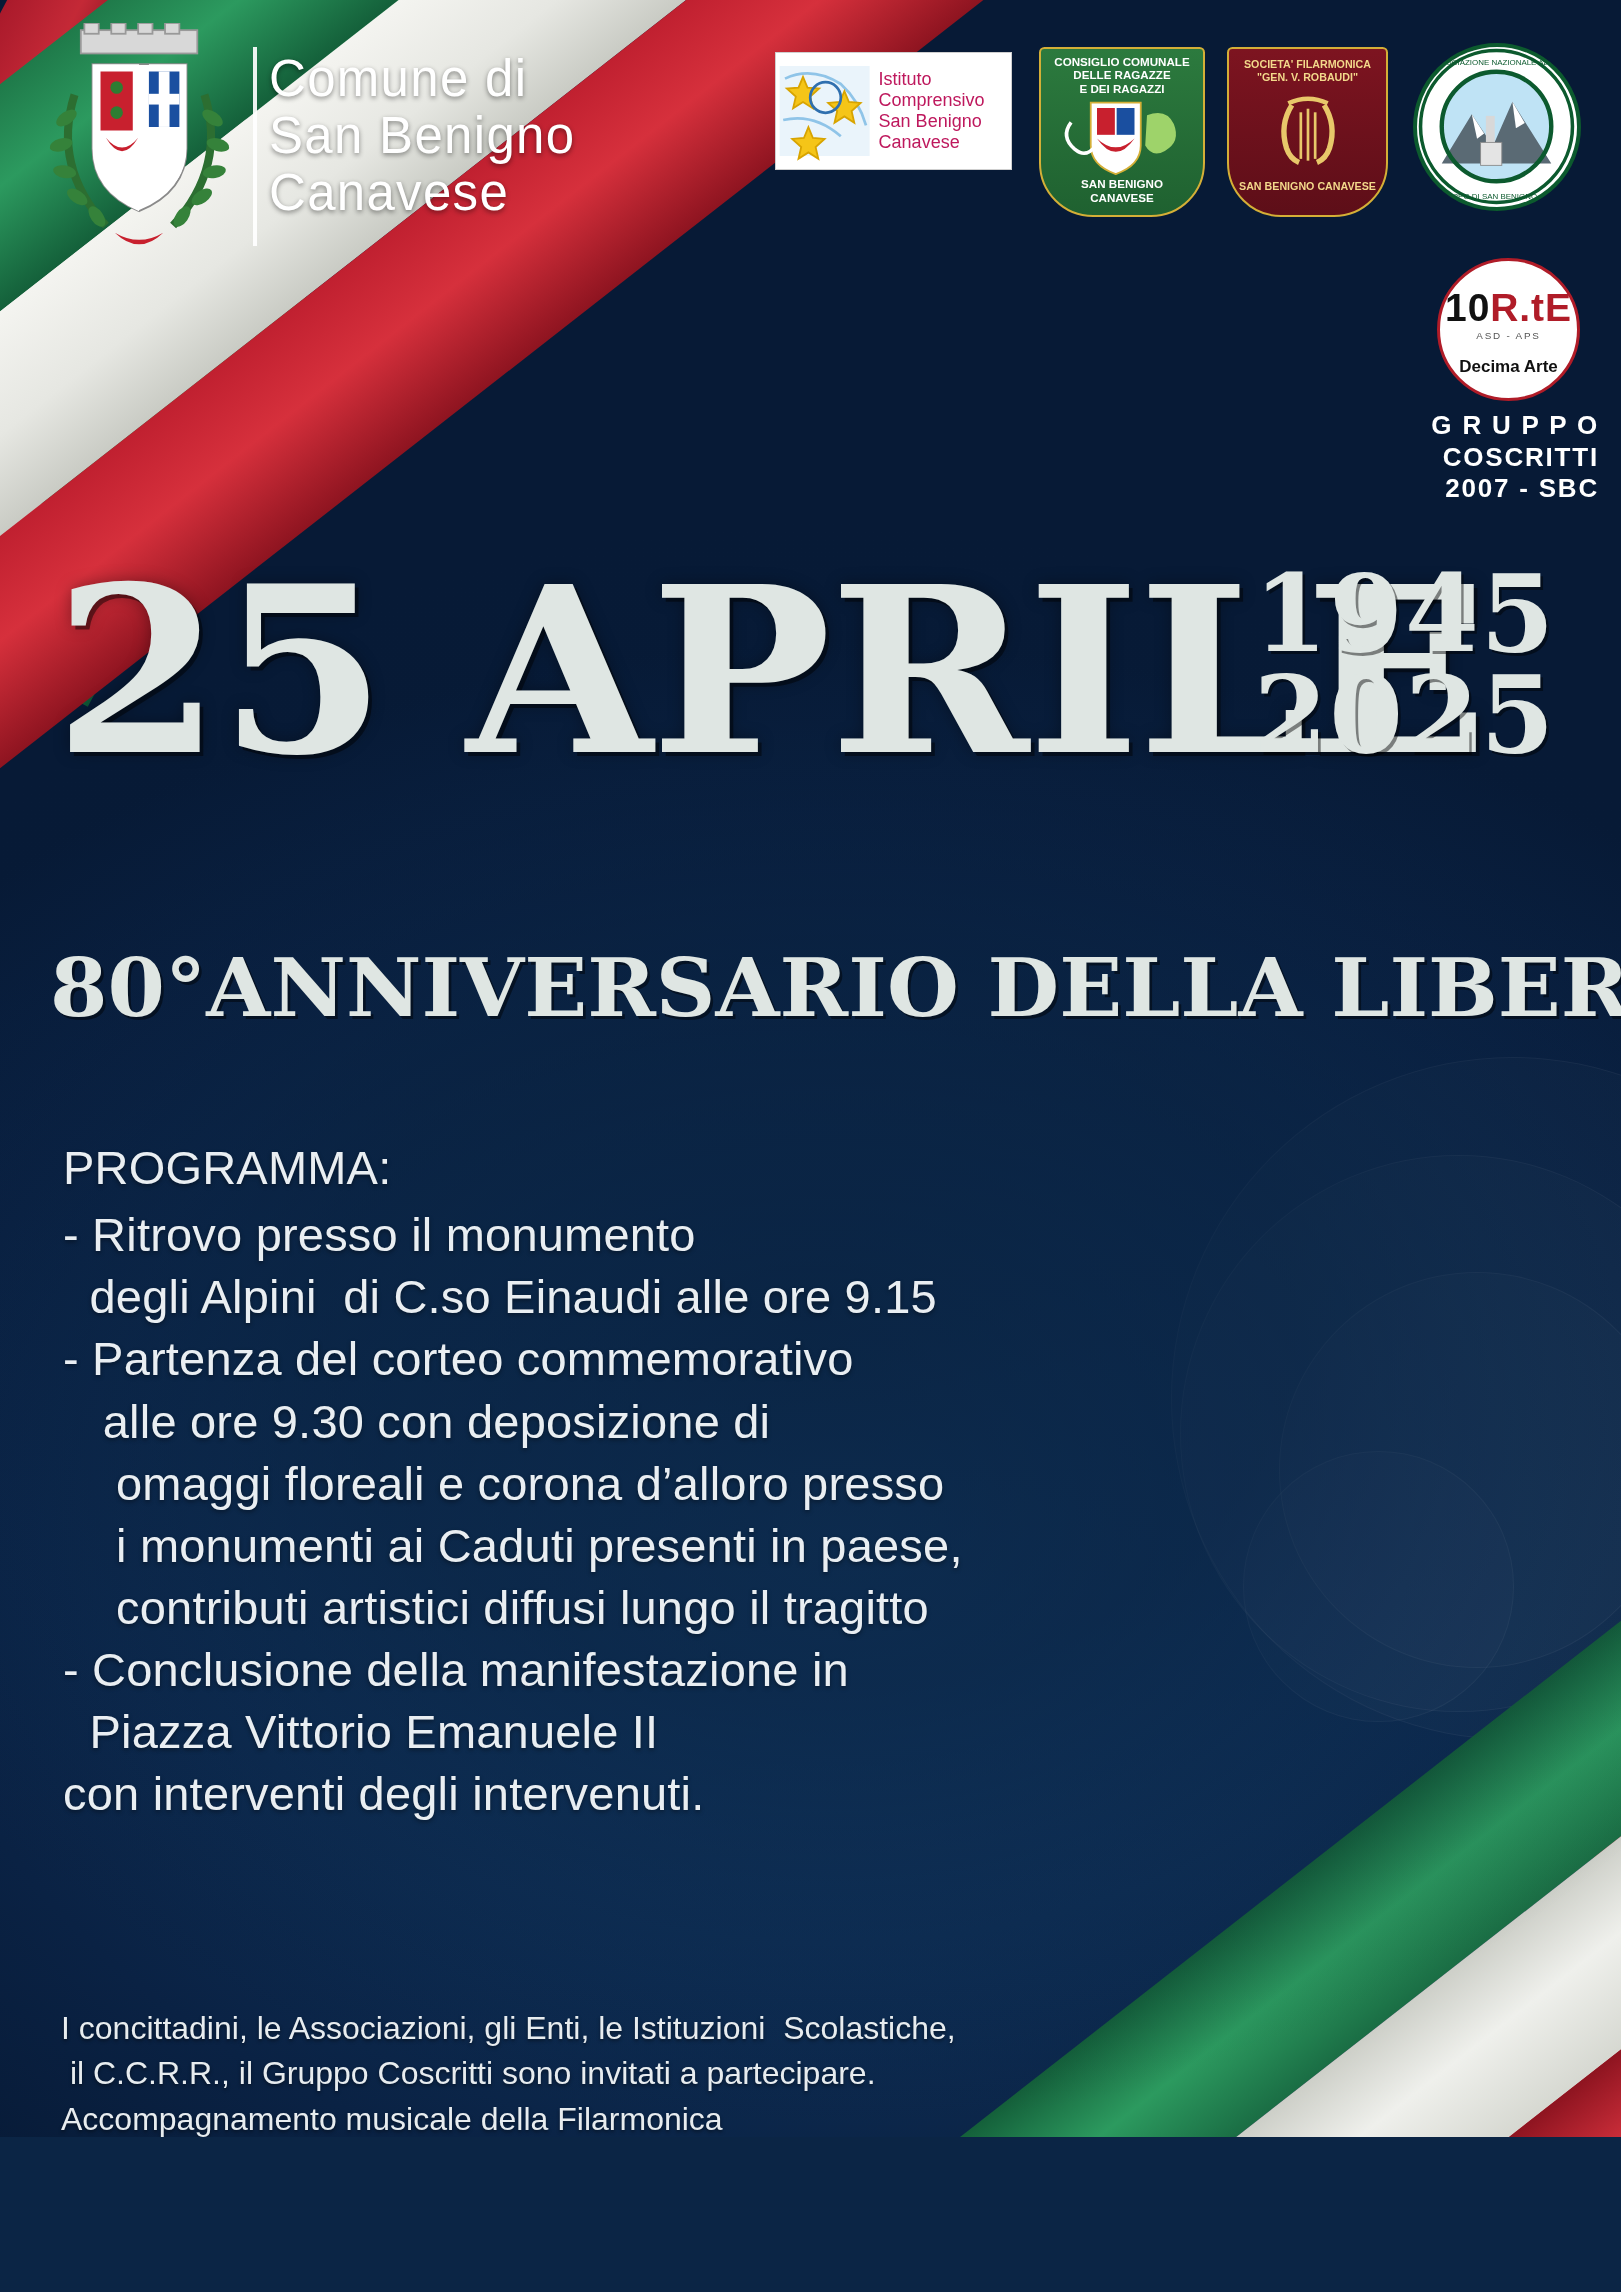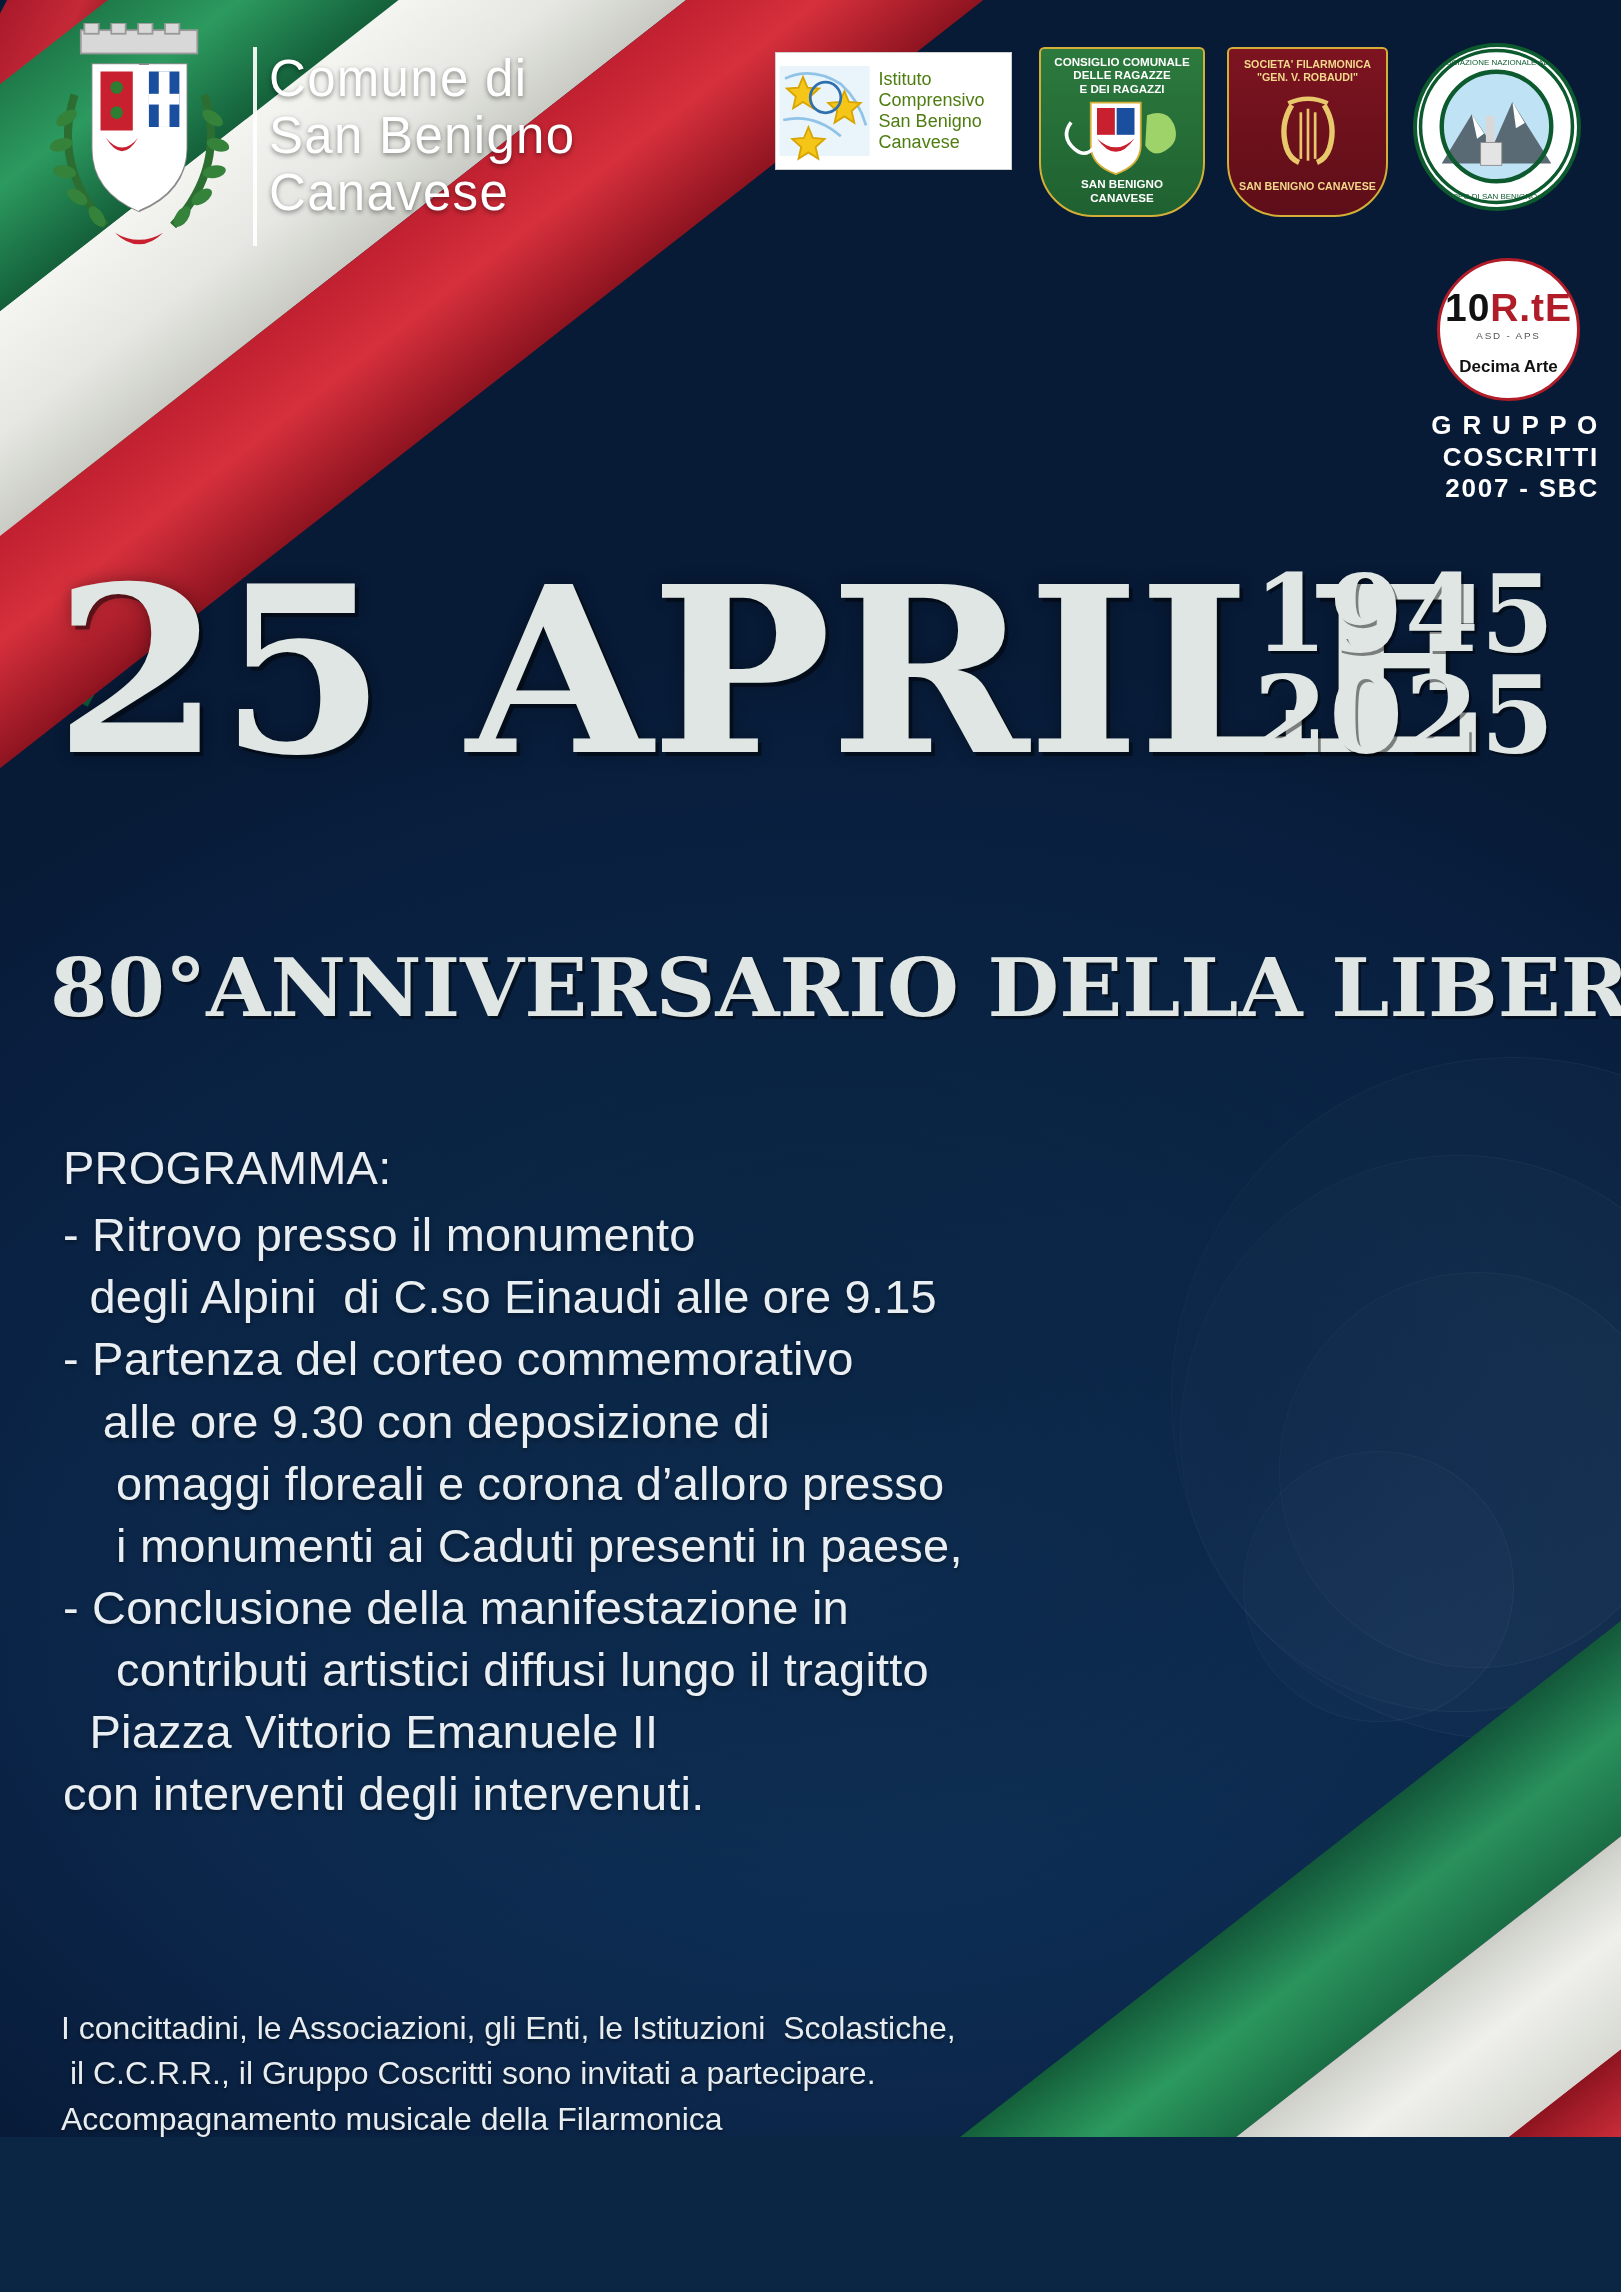--- a/index.html
+++ b/index.html
@@ -137,21 +137,21 @@
   .logo-isc {
     position: absolute;
     left: 775px; top: 52px;
     width: 235px; height: 116px;
     background: #ffffff;
     border: 1.8px solid #cfcfcf;
     display: flex; align-items: center;
   }
   .logo-isc .stars { width: 99px; height: 100%; position: relative; }
   .logo-isc .txt {
-    font-size: 18px; line-height: 1.18; color: #4d7c0f;
+    font-size: 18px; line-height: 1.18; color: #be185d;
     padding-left: 3.6px;
   }
 
   .logo-ccrr {
     position: absolute;
     left: 1039px; top: 47px;
     width: 166px; height: 170px;
     background: linear-gradient(180deg,#2c7a3e 0%, #1f6130 100%);
     border: 2.7px solid #d4af37;
     border-radius: 5.4px 5.4px 54px 54px;
@@ -474,22 +474,22 @@
   <div class="subheadline">80°ANNIVERSARIO DELLA LIBERAZIONE</div>
 
   <div class="programma">
     <div class="ptitle">PROGRAMMA:</div>
     <div class="line">- Ritrovo presso il monumento</div>
     <div class="line">  degli Alpini  di C.so Einaudi alle ore 9.15</div>
     <div class="line">- Partenza del corteo commemorativo</div>
     <div class="line">   alle ore 9.30 con deposizione di</div>
     <div class="line">    omaggi floreali e corona d’alloro presso</div>
     <div class="line">    i monumenti ai Caduti presenti in paese,</div>
+    <div class="line">    contributi artistici diffusi lungo il tragitto</div>
     <div class="line">- Conclusione della manifestazione in</div>
-    <div class="line">    contributi artistici diffusi lungo il tragitto</div>
     <div class="line">  Piazza Vittorio Emanuele II</div>
     <div class="line">con interventi degli intervenuti.</div>
   </div>
 
   <div class="footnote">
     <div>I concittadini, le Associazioni, gli Enti, le Istituzioni  Scolastiche,</div>
     <div> il C.C.R.R., il Gruppo Coscritti sono invitati a partecipare.</div>
     <div>Accompagnamento musicale della Filarmonica</div>
   </div>
 

